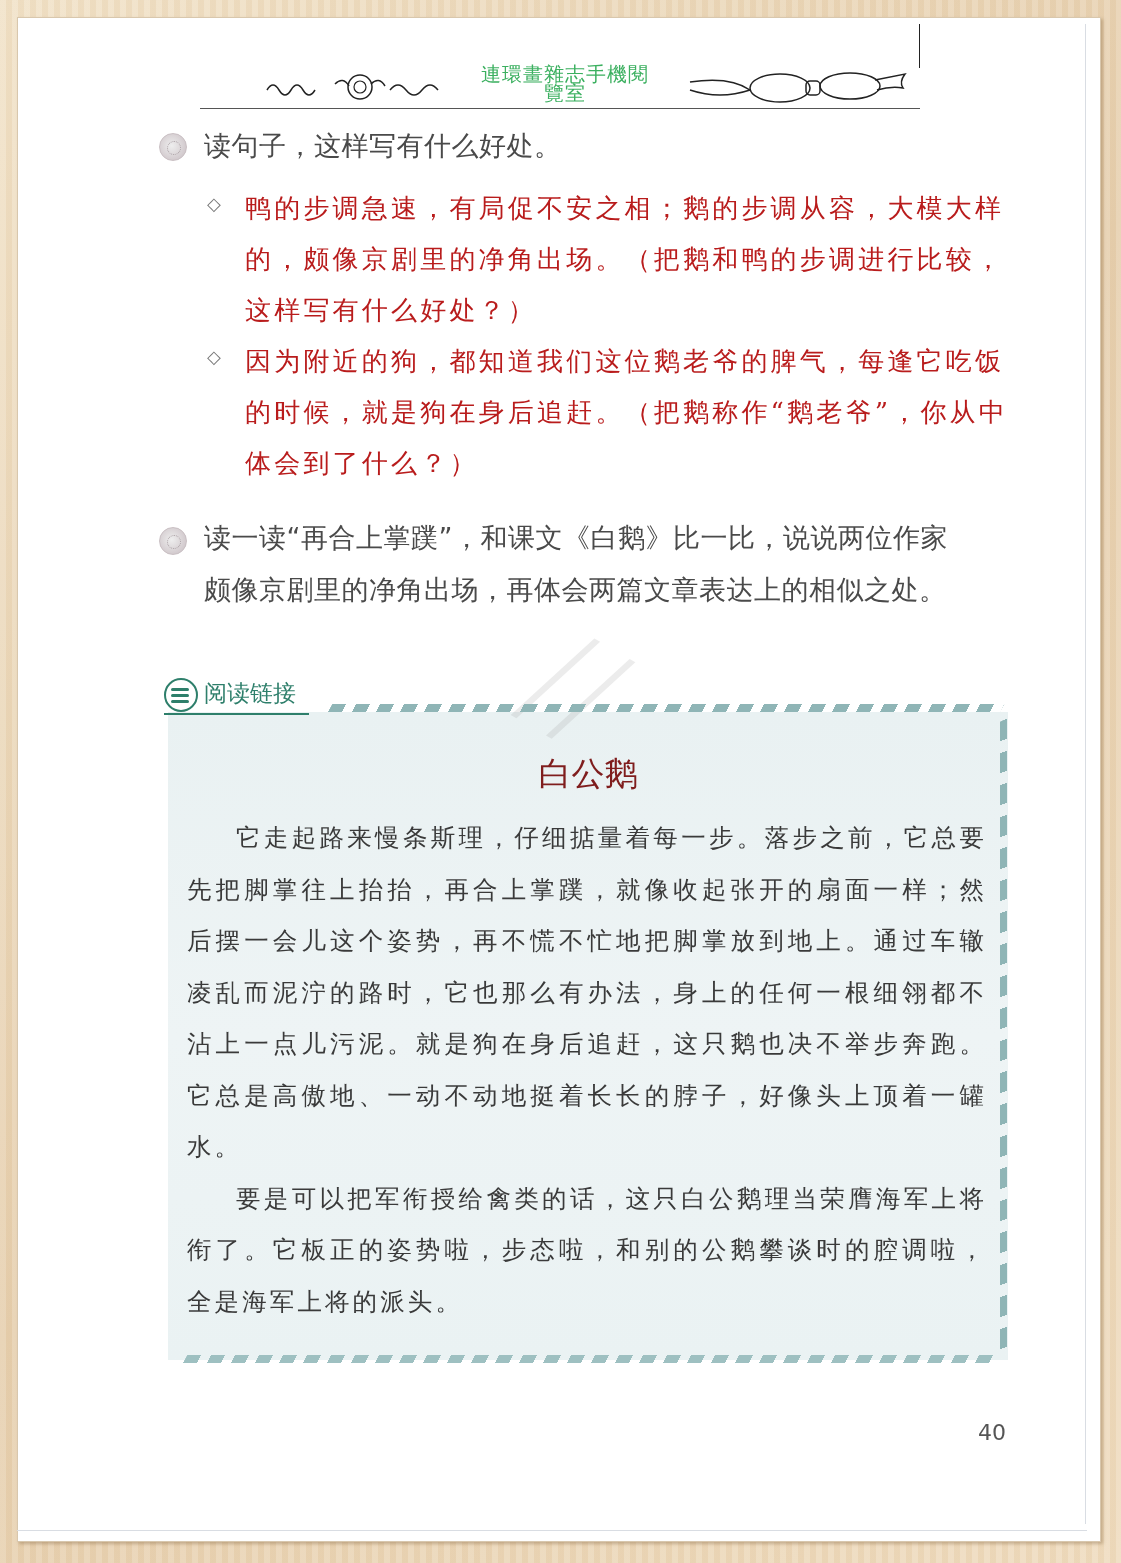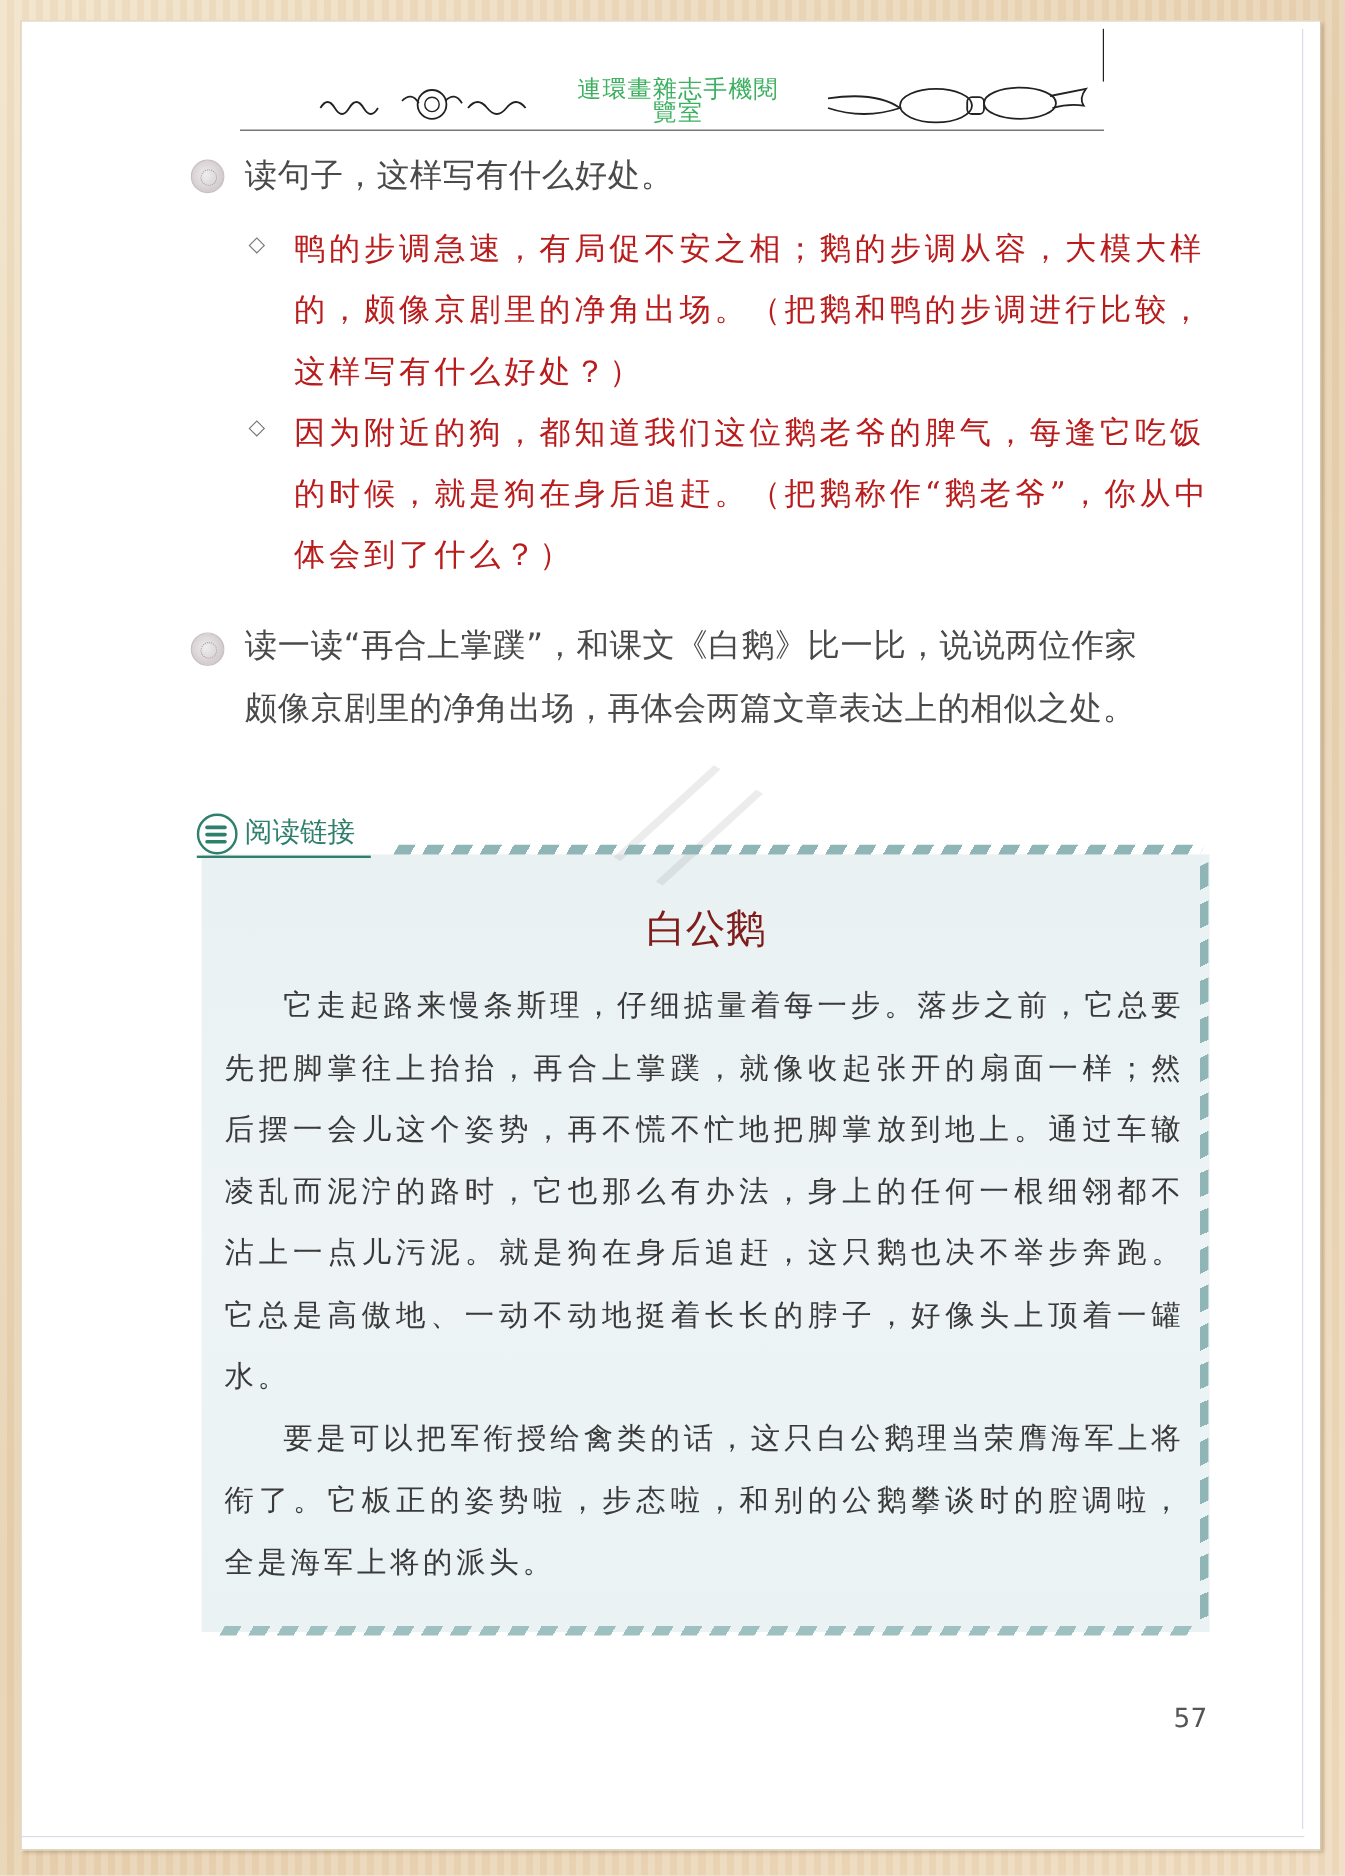--- a/index.html
+++ b/index.html
@@ -191,13 +191,13 @@
   <span class="link-label">阅读链接</span>
   <div class="link-underline"></div>
 </div>
 
 <div class="article-title">白公鹅</div>
 <div class="article-body">
   <p>它走起路来慢条斯理，仔细掂量着每一步。落步之前，它总要先把脚掌往上抬抬，再合上掌蹼，就像收起张开的扇面一样；然后摆一会儿这个姿势，再不慌不忙地把脚掌放到地上。通过车辙凌乱而泥泞的路时，它也那么有办法，身上的任何一根细翎都不沾上一点儿污泥。就是狗在身后追赶，这只鹅也决不举步奔跑。它总是高傲地、一动不动地挺着长长的脖子，好像头上顶着一罐水。</p>
   <p>要是可以把军衔授给禽类的话，这只白公鹅理当荣膺海军上将衔了。它板正的姿势啦，步态啦，和别的公鹅攀谈时的腔调啦，全是海军上将的派头。</p>
 </div>
 
-<div class="page-number">57</div>
+<div class="page-number">40</div>
 
 </body></html>

